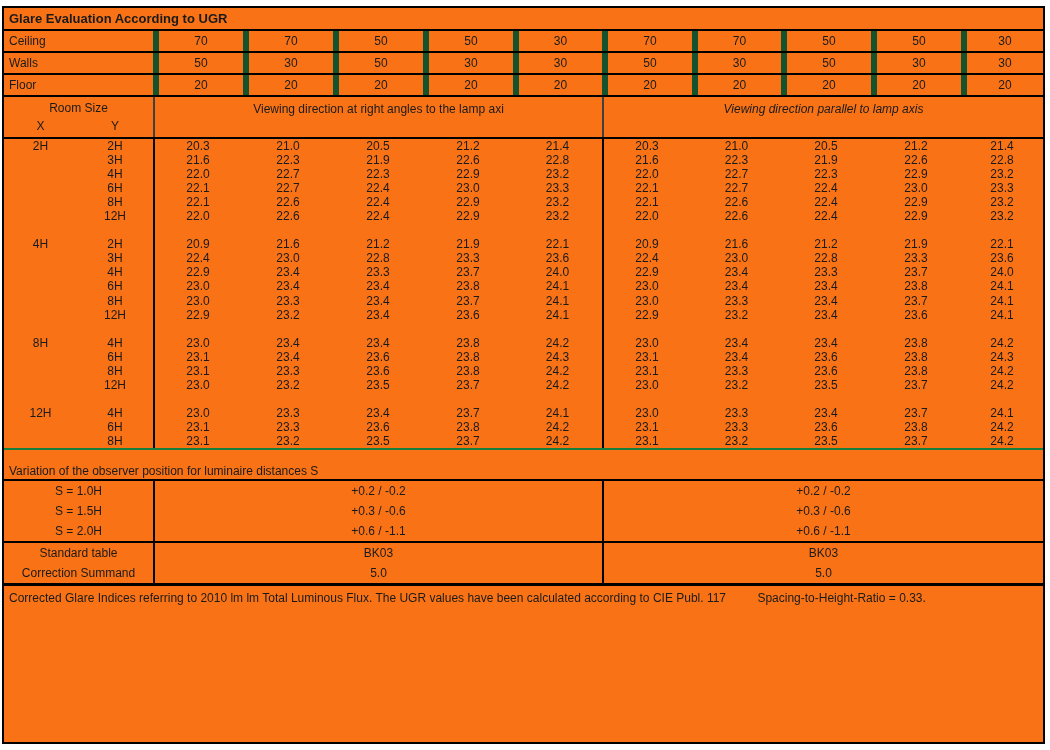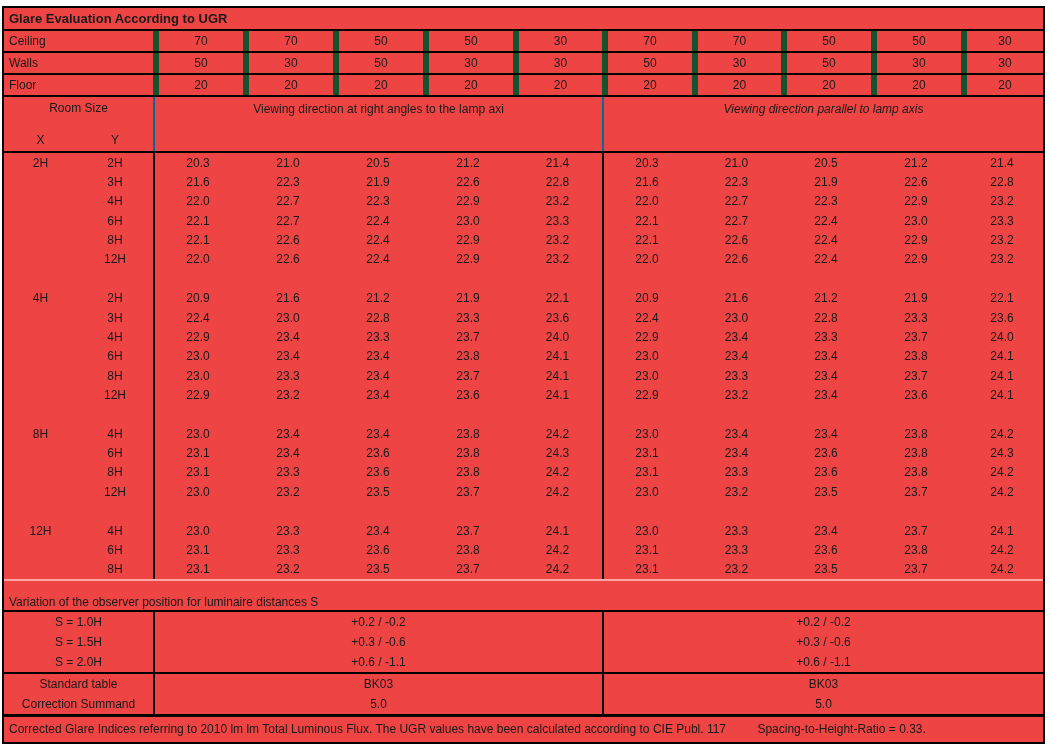--- a/index.html
+++ b/index.html
@@ -8,21 +8,21 @@
     position: relative;
     font-family: "Liberation Sans", "DejaVu Sans", sans-serif;
     font-size: 12px;
     color: #1a1a1a;
   }
   .sheet {
     position: absolute;
     left: 2px; top: 6px;
     width: 1043px; height: 738px;
     border: 2px solid #000;
-    background: #ef4444;
+    background: #f97316;
   }
   .grid {
     display: grid;
     grid-template-columns: 73px 76px 90px 90px 90px 90px 89px 90px 89px 90px 90px 1fr;
   }
   .c {
     display: flex;
     align-items: center;
     justify-content: center;
     overflow: hidden;
@@ -32,44 +32,44 @@
     border-bottom: 2px solid #000;
     display: flex;
     align-items: center;
     padding-left: 5px;
     font-weight: bold;
     font-size: 13px;
   }
   .surface-row { height: 22px; border-bottom: 2px solid #000; }
   .label-cell { grid-column: 1 / 3; justify-content: flex-start; padding-left: 5px; }
   .vcell { border-left: 6px solid #14532d; }
-  .hdr { height: 56px; border-bottom: 2px solid #000; }
+  .hdr { height: 42px; border-bottom: 2px solid #000; }
   .hdr-left {
     grid-column: 1 / 3;
     display: flex;
     flex-direction: column;
     justify-content: space-between;
     padding: 4px 0 4px 0;
   }
   .hdr-line1 { text-align: center; }
   .hdr-xy { display: grid; grid-template-columns: 73px 76px; }
   .hdr-xy span { text-align: center; }
   .hdr-cell {
-    border-left: 2px solid #0369a1;
+    border-left: 2px solid #404040;
     display: flex;
     justify-content: center;
     align-items: flex-start;
     padding-top: 5px;
   }
   .hdr-cell-left { grid-column: 3 / 8; }
   .hdr-cell-right { grid-column: 8 / 13; font-style: italic; }
   .data-sec {
     position: relative;
-    height: 428px;
-    border-bottom: 2px solid #fca5a5;
+    height: 311px;
+    border-bottom: 2px solid #15803d;
     display: flex;
     flex-direction: column;
   }
   .data-row { flex: 1 1 0; min-height: 0; }
   .vline { position: absolute; top: 0; bottom: 0; width: 2px; background: #000; }
   .vline-a { left: 149px; }
   .vline-b { left: 598px; }
   .var-row {
     height: 19px;
     border-bottom: 2px solid #000;

